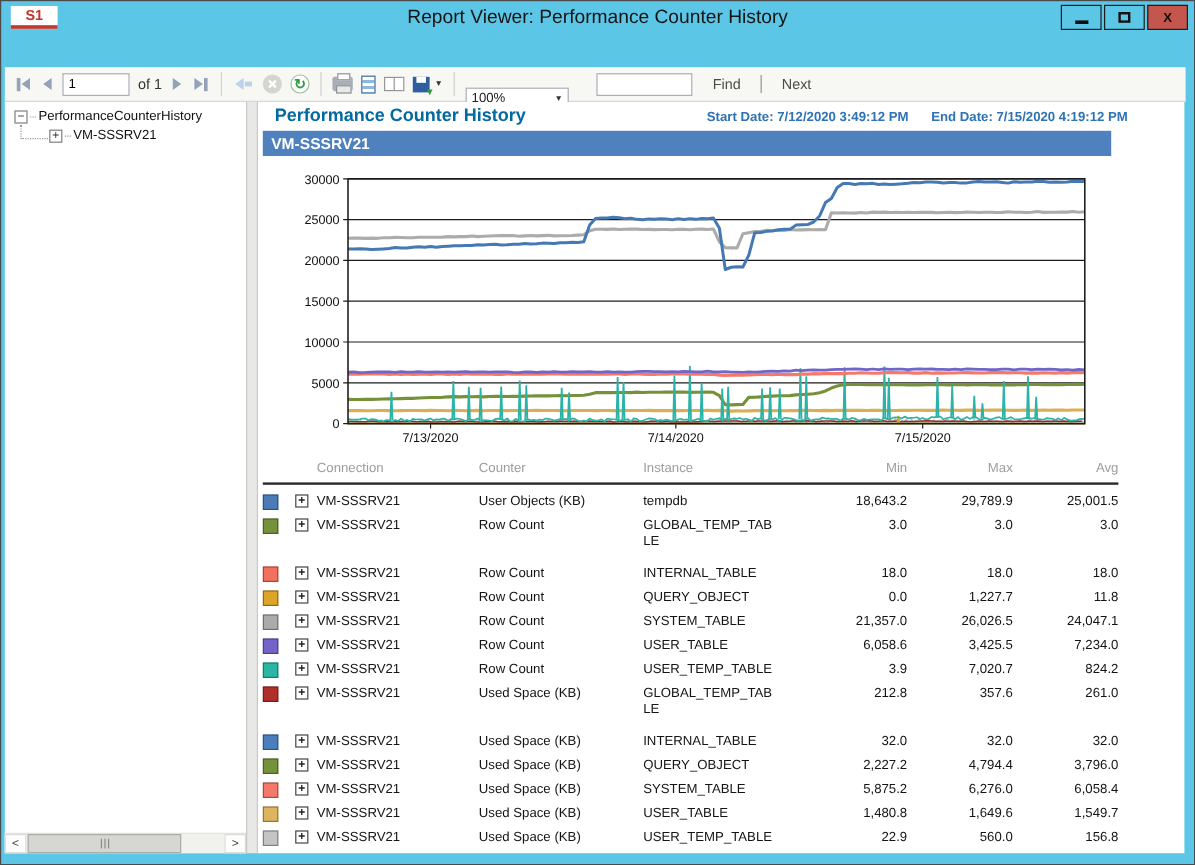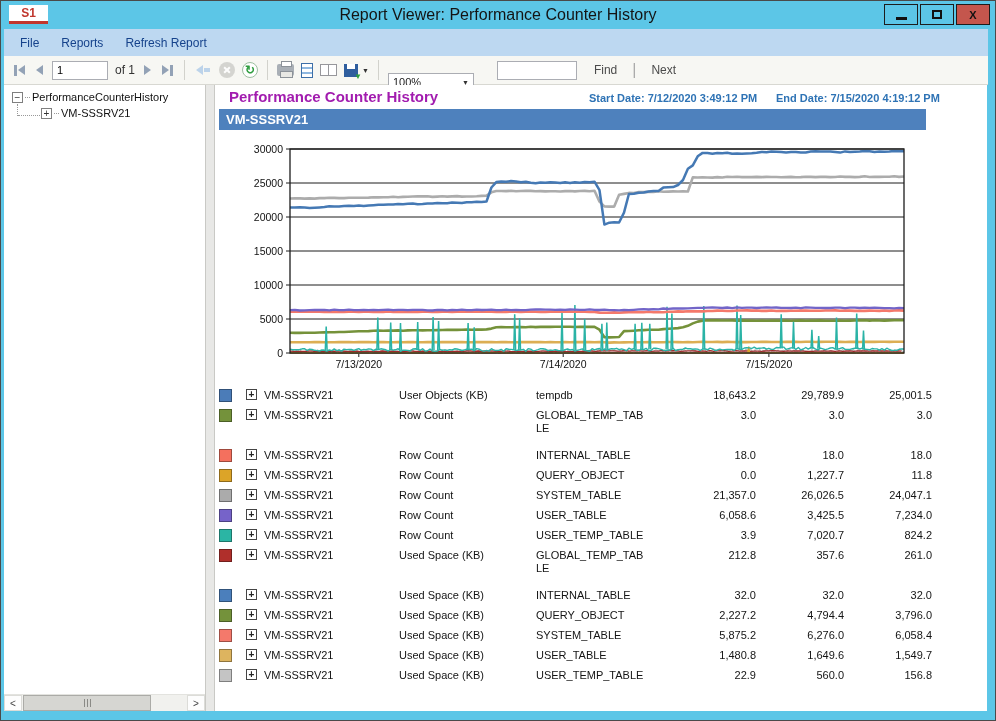--- a/index.html
+++ b/index.html
@@ -73,21 +73,21 @@
   .sb-btn{width:18px;background:#FDFDFD;border:1px solid #DCDCD8;display:flex;align-items:center;
           justify-content:center;font-size:10px;color:#444;}
   .sb-thumb{width:128px;margin:0 1px;background:#D6D6D2;border:1px solid #ABABA7;display:flex;
             align-items:center;justify-content:center;gap:2px;}
   .grip{width:1px;height:8px;background:#8A8A86;}
   
   .splitter{position:absolute;left:204px;top:84px;width:10px;bottom:9px;background:#E8E8E6;
             border-left:1px solid #C9C9C5;border-right:1px solid #C9C9C5;}
   
   .report{position:absolute;left:214px;top:84px;right:8px;bottom:9px;background:#fff;overflow:hidden;}
-  .rpt-title{position:absolute;left:14px;top:3px;font-size:15px;font-weight:bold;color:#a21caf;}
+  .rpt-title{position:absolute;left:14px;top:3px;font-size:15px;font-weight:bold;color:#0369a1;}
   .rpt-date{position:absolute;top:7px;font-size:11px;font-weight:bold;color:#2E73B5;}
   #start-date{left:374px;text-align:right;} #end-date{left:561px;}
   .band{position:absolute;left:4px;top:24px;width:707px;height:21px;background:#4E81BD;}
   .band-label{padding:3px 0 0 7px;font-size:13px;font-weight:bold;color:#fff;}
   .chart-wrap{position:absolute;left:15px;top:50px;width:700px;height:248px;}
   
   .ctable{position:absolute;left:4px;top:296px;width:713px;font-size:11px;color:#141414;}
   .trow{display:grid;grid-template-columns:14px 31px 135px 137px 118px 102px 88px 88px;
         padding:3px 0 4px;align-items:start;}
   .trow.tall{margin-bottom:7px;}
@@ -115,25 +115,20 @@
         </div>
       <div class="wbtn">
           <span class="glyph-max"></span>
         </div>
       <div class="wbtn close">
           <span>X</span>
         </div>
     </div>
   </div>
 
-  <div class="menubar">
-    <span class="menu-item">File</span>
-    <span class="menu-item">Reports</span>
-    <span class="menu-item">Refresh Report</span>
-  </div>
 
   <div class="toolbar">
     <span class="navico">
         <span class="bar-v"></span>
         <span class="tri-l"></span>
       </span>
     <span class="navico">
         <span class="tri-l"></span>
       </span>
     <input id="page-box" class="tb-input" value="1" style="">
@@ -286,20 +281,30 @@
           <polyline points="632.6,214.1 633.5,195.6 634.4,214.1" fill="none" stroke="#2AB3A6" stroke-width="1.5"></polyline>
           <polyline points="60.0,176.8 64.9,176.7 69.8,176.8 74.7,176.7 79.6,176.6 84.6,176.6 89.5,176.7 94.4,177.0 99.3,176.7 104.2,177.0 109.1,176.7 114.0,177.0 118.9,176.8 123.9,176.7 128.8,177.0 133.7,176.7 138.6,176.7 143.5,177.0 148.4,176.7 153.3,177.0 158.2,176.5 163.2,176.9 168.1,176.6 173.0,176.9 177.9,176.7 182.8,177.0 187.7,177.0 192.6,176.6 197.5,176.8 202.4,176.9 207.4,176.9 212.3,176.7 217.2,176.8 222.1,176.9 227.0,176.7 231.9,176.5 236.8,176.6 241.7,176.8 246.7,176.7 251.6,176.8 256.5,176.8 261.4,176.6 266.3,176.9 271.2,176.9 276.1,176.9 281.0,176.7 286.0,176.6 290.9,177.0 295.8,176.7 300.7,176.5 305.6,176.8 310.5,177.0 315.4,177.0 320.3,176.6 325.2,176.8 330.2,176.7 335.1,176.6 340.0,176.6 344.9,176.8 349.8,176.7 354.7,176.8 359.6,177.0 364.5,177.0 369.5,177.6 374.4,177.8 379.3,177.7 384.2,177.4 389.1,177.7 394.0,177.4 398.9,177.3 403.8,177.1 408.8,177.0 413.7,177.3 418.6,176.8 423.5,177.2 428.4,177.2 433.3,177.2 438.2,176.7 443.1,176.8 448.0,176.4 453.0,176.6 457.9,176.2 462.8,176.4 467.7,176.4 472.6,176.4 477.5,176.0 482.4,176.0 487.3,175.6 492.3,175.8 497.2,176.0 502.1,176.0 507.0,175.5 511.9,175.5 516.8,175.4 521.7,175.6 526.6,175.5 531.6,175.9 536.5,175.9 541.4,175.5 546.3,176.0 551.2,175.7 556.1,175.9 561.0,175.8 565.9,175.8 570.8,175.6 575.8,175.5 580.7,175.7 585.6,175.8 590.5,175.8 595.4,175.5 600.3,175.5 605.2,175.4 610.1,175.7 615.1,175.6 620.0,175.6 624.9,175.9 629.8,175.7 634.7,175.9 639.6,175.6 644.5,175.8 649.4,175.9 654.4,175.5 659.3,175.9 664.2,175.5 669.1,175.4 674.0,175.6" fill="none" stroke="#F4796B" stroke-width="2.6" stroke-linejoin="round"></polyline>
           <polyline points="60.0,175.1 64.9,174.8 69.8,175.5 74.7,175.4 79.6,175.1 84.6,174.8 89.5,175.0 94.4,174.9 99.3,175.3 104.2,174.7 109.1,175.2 114.0,175.2 118.9,174.7 123.9,175.2 128.8,175.2 133.7,175.0 138.6,175.2 143.5,174.8 148.4,175.2 153.3,174.8 158.2,174.7 163.2,175.2 168.1,174.9 173.0,174.9 177.9,175.2 182.8,174.9 187.7,174.9 192.6,174.9 197.5,175.4 202.4,175.5 207.4,174.9 212.3,175.0 217.2,175.4 222.1,175.0 227.0,175.2 231.9,174.7 236.8,175.2 241.7,175.2 246.7,174.7 251.6,175.0 256.5,174.8 261.4,174.6 266.3,175.1 271.2,175.2 276.1,174.7 281.0,175.2 286.0,174.9 290.9,175.2 295.8,175.1 300.7,174.6 305.6,174.5 310.5,174.4 315.4,174.6 320.3,174.7 325.2,174.9 330.2,174.7 335.1,174.8 340.0,174.5 344.9,174.7 349.8,174.9 354.7,174.8 359.6,174.3 364.5,174.9 369.5,175.0 374.4,174.7 379.3,175.2 384.2,175.2 389.1,175.3 394.0,175.0 398.9,175.1 403.8,174.8 408.8,174.4 413.7,174.2 418.6,174.5 423.5,174.1 428.4,174.3 433.3,173.5 438.2,173.8 443.1,173.5 448.0,173.3 453.0,173.5 457.9,173.4 462.8,173.1 467.7,172.9 472.6,172.9 477.5,172.7 482.4,172.4 487.3,172.6 492.3,173.0 497.2,172.5 502.1,173.1 507.0,172.4 511.9,172.8 516.8,172.6 521.7,172.7 526.6,173.0 531.6,172.7 536.5,172.5 541.4,172.6 546.3,172.5 551.2,172.9 556.1,172.8 561.0,173.0 565.9,172.6 570.8,173.1 575.8,172.4 580.7,172.6 585.6,172.9 590.5,172.9 595.4,173.0 600.3,173.0 605.2,172.7 610.1,172.7 615.1,173.2 620.0,172.6 624.9,172.6 629.8,173.0 634.7,172.7 639.6,172.8 644.5,172.7 649.4,172.8 654.4,173.2 659.3,173.1 664.2,173.4 669.1,172.9 674.0,173.2" fill="none" stroke="#7265C8" stroke-width="2.3" stroke-linejoin="round"></polyline>
           <polyline points="60.0,63.5 64.9,63.3 69.8,63.4 74.7,63.6 79.6,63.4 84.6,63.6 89.5,63.1 94.4,63.1 99.3,62.8 104.2,62.9 109.1,63.1 114.0,63.1 118.9,62.7 123.9,62.7 128.8,62.7 133.7,62.7 138.6,62.6 143.5,62.2 148.4,62.4 153.3,62.2 158.2,62.2 163.2,61.7 168.1,62.2 173.0,61.9 177.9,61.7 182.8,61.5 187.7,61.4 192.6,61.4 197.5,61.3 202.4,61.9 207.4,61.6 212.3,61.2 217.2,61.6 222.1,61.4 227.0,61.1 231.9,61.6 236.8,61.5 241.7,61.5 246.7,61.3 251.6,60.9 256.5,60.6 261.4,57.3 266.3,56.0 271.2,56.0 276.1,56.1 281.0,55.8 286.0,56.2 290.9,56.0 295.8,55.8 300.7,55.9 305.6,56.3 310.5,56.1 315.4,56.4 320.3,56.2 325.2,56.3 330.2,56.5 335.1,56.1 340.0,56.0 344.9,56.4 349.8,56.0 354.7,55.9 359.6,56.3 364.5,55.8 369.5,66.6 374.4,71.4 379.3,71.6 384.2,71.6 389.1,59.8 394.0,58.9 398.9,57.9 403.8,58.0 408.8,57.0 413.7,57.1 418.6,56.9 423.5,57.0 428.4,56.2 433.3,56.7 438.2,56.6 443.1,56.4 448.0,56.5 453.0,56.4 457.9,56.5 462.8,42.4 467.7,42.5 472.6,42.4 477.5,42.5 482.4,42.6 487.3,42.1 492.3,42.5 497.2,41.8 502.1,42.0 507.0,41.8 511.9,42.1 516.8,42.0 521.7,42.1 526.6,41.9 531.6,42.1 536.5,41.9 541.4,42.0 546.3,42.0 551.2,42.3 556.1,42.1 561.0,41.9 565.9,42.2 570.8,42.1 575.8,41.8 580.7,41.9 585.6,42.1 590.5,41.9 595.4,41.9 600.3,42.1 605.2,42.0 610.1,41.5 615.1,41.9 620.0,41.9 624.9,42.1 629.8,41.9 634.7,41.3 639.6,42.0 644.5,41.9 649.4,41.9 654.4,41.8 659.3,41.8 664.2,41.3 669.1,41.9 674.0,41.5" fill="none" stroke="#ACACAC" stroke-width="2.6" stroke-linejoin="round"></polyline>
           <polyline points="60.0,72.6 64.9,72.6 69.8,72.2 74.7,72.5 79.6,73.0 84.6,72.7 89.5,72.4 94.4,72.1 99.3,71.3 104.2,71.6 109.1,71.6 114.0,71.1 118.9,70.7 123.9,71.1 128.8,70.4 133.7,71.1 138.6,70.5 143.5,70.2 148.4,69.8 153.3,69.8 158.2,69.5 163.2,69.6 168.1,68.9 173.0,69.2 177.9,68.8 182.8,68.5 187.7,69.2 192.6,69.0 197.5,68.6 202.4,68.6 207.4,67.9 212.3,68.3 217.2,68.2 222.1,67.6 227.0,67.7 231.9,68.0 236.8,67.3 241.7,67.3 246.7,66.8 251.6,67.0 256.5,66.5 261.4,52.5 266.3,47.1 271.2,46.6 276.1,46.7 281.0,46.1 286.0,46.4 290.9,47.2 295.8,46.8 300.7,47.8 305.6,48.2 310.5,47.4 315.4,47.8 320.3,47.2 325.2,47.4 330.2,48.1 335.1,47.2 340.0,48.0 344.9,47.2 349.8,47.8 354.7,47.0 359.6,47.2 364.5,46.7 369.5,55.2 374.4,89.6 379.3,87.7 384.2,87.2 389.1,87.5 394.0,77.6 398.9,59.0 403.8,58.8 408.8,57.8 413.7,57.5 418.6,56.5 423.5,56.0 428.4,56.0 433.3,52.6 438.2,52.2 443.1,52.1 448.0,50.0 453.0,45.0 457.9,33.8 462.8,30.4 467.7,21.3 472.6,17.9 477.5,18.0 482.4,18.7 487.3,17.9 492.3,18.2 497.2,17.8 502.1,18.8 507.0,18.4 511.9,18.8 516.8,18.5 521.7,18.2 526.6,17.7 531.6,17.0 536.5,17.2 541.4,16.6 546.3,16.7 551.2,16.9 556.1,17.5 561.0,17.1 565.9,17.1 570.8,17.6 575.8,17.4 580.7,16.6 585.6,16.3 590.5,16.6 595.4,16.6 600.3,16.5 605.2,17.1 610.1,17.6 615.1,16.4 620.0,16.9 624.9,16.7 629.8,16.6 634.7,16.1 639.6,16.2 644.5,16.9 649.4,16.6 654.4,16.8 659.3,16.6 664.2,16.1 669.1,16.3 674.0,16.2" fill="none" stroke="#4579B4" stroke-width="2.5" stroke-linejoin="round"></polyline>
           <rect x="60" y="14" width="614" height="204" fill="none" stroke="#1c1c1c" stroke-width="1.3"></rect>
         </svg>
     </div>
 
     <div class="ctable">
+      <div class="trow thead">
+        <span></span>
+          <span></span>
+        <span class="cl">Connection</span>
+        <span class="cl">Counter</span>
+        <span class="cl">Instance</span>
+        <span class="cr">Min</span>
+        <span class="cr">Max</span>
+        <span class="cr">Avg</span>
+      </div>
       <div style="height:5px;"></div>
       <div id="table-rows">
           <div class="trow">
             <span class="swatch" style="background:#4B7CB8"></span>
             <span class="expwrap">
               <span class="expander">+</span>
             </span>
             <span class="cl">VM-SSSRV21</span>
             <span class="cl">User Objects (KB)</span>
             <span class="cl inst">tempdb</span>

